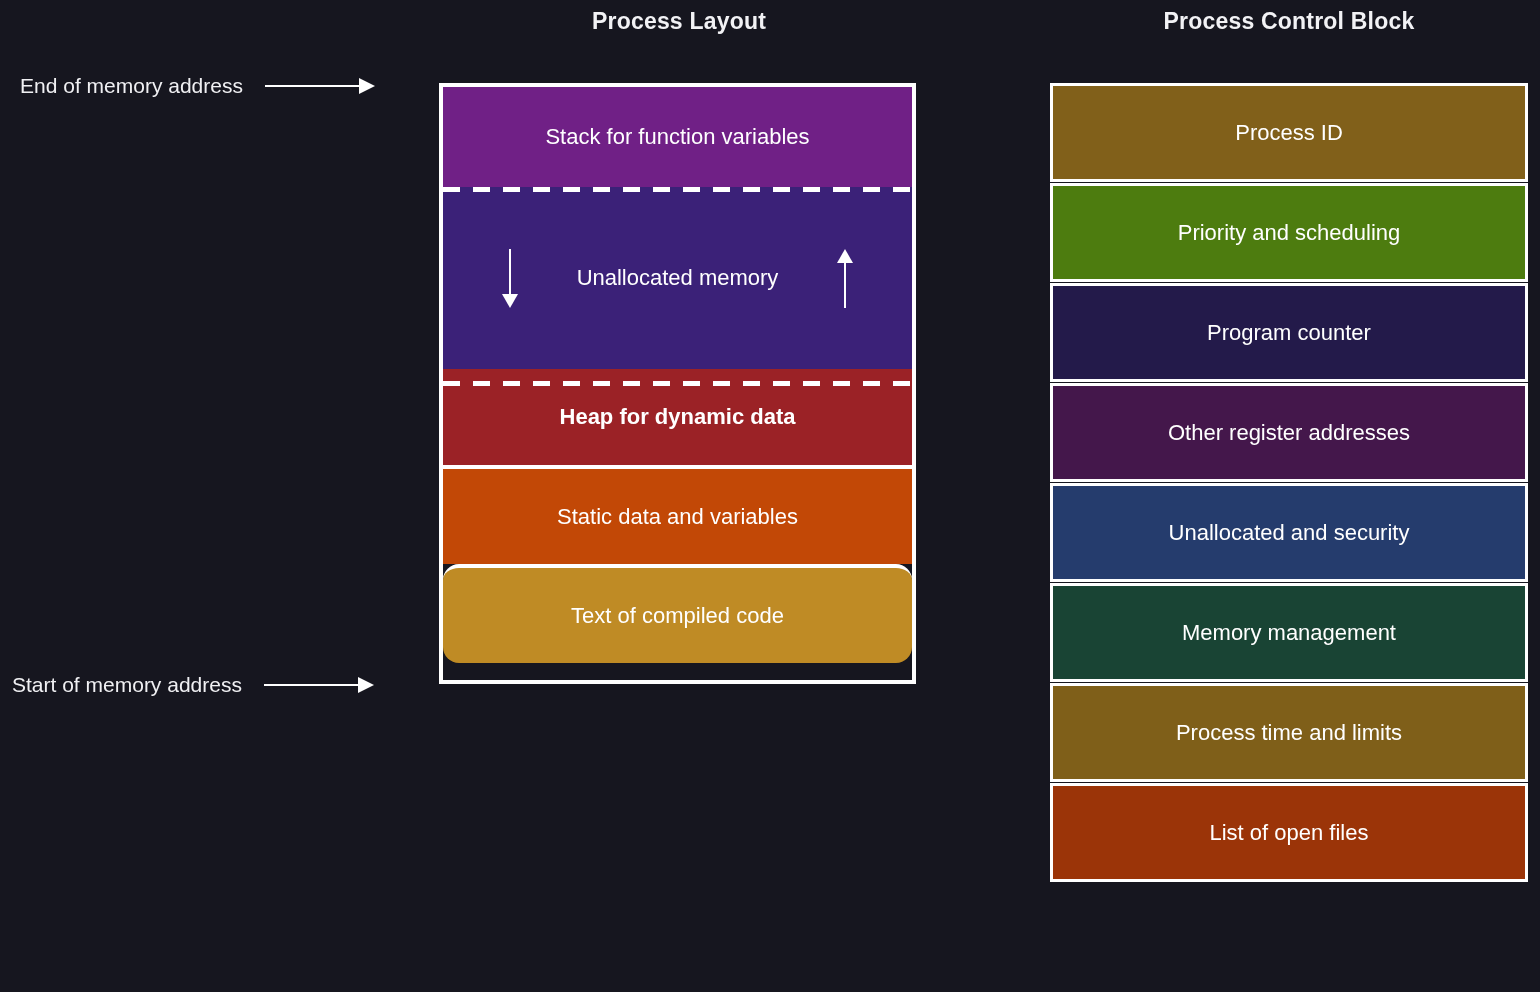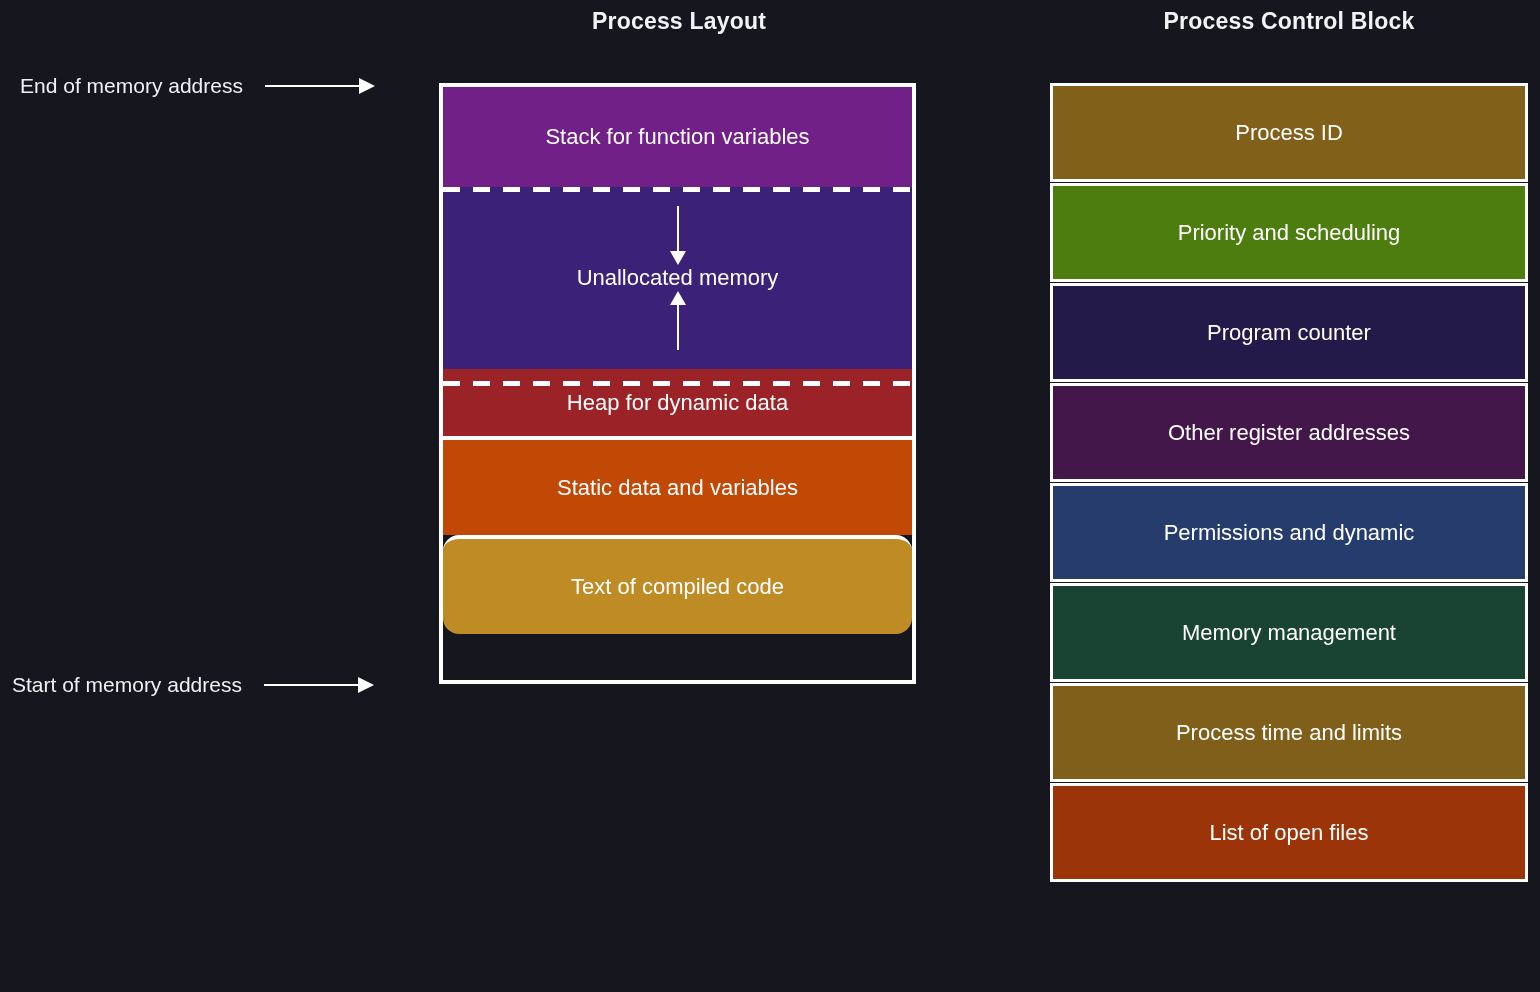--- a/index.html
+++ b/index.html
@@ -85,22 +85,22 @@
     color: #ffffff;
     box-sizing: border-box;
   }
   .mem-seg .seg-label {
     position: relative;
     z-index: 2;
     text-align: center;
   }
   
   #seg-stack       { height: 100px; }
-  #seg-unallocated { height: 182px; flex-direction: column; justify-content: center; }
-  #seg-heap        { height: 67px;  }
+  #seg-unallocated { height: 182px; flex-direction: row; justify-content: center; }
+  #seg-heap        { height: 96px; font-weight: bold;  }
   #seg-static      { height: 99px;  border-top: 4px solid #ffffff; }
   #seg-text        { height: 99px;  border-top: 4px solid #ffffff; }
 
   
   .dashed-sep {
     position: absolute;
     left: 0;
     right: 0;
     height: 5px;
     z-index: 3;
@@ -217,21 +217,21 @@
   <div class="pcb-row" style="background: #4d7c0f;">
     <span>Priority and scheduling</span>
   </div>
   <div class="pcb-row" style="background: rgb(35, 26, 74);">
     <span>Program counter</span>
   </div>
   <div class="pcb-row" style="background: rgb(68, 23, 75);">
     <span>Other register addresses</span>
   </div>
   <div class="pcb-row" style="background: rgb(37, 60, 109);">
-    <span>Permissions and dynamic</span>
+    <span>Unallocated and security</span>
   </div>
   <div class="pcb-row" style="background: rgb(25, 68, 52);">
     <span>Memory management</span>
   </div>
   <div class="pcb-row" style="background: rgb(127, 95, 25);">
     <span>Process time and limits</span>
   </div>
   <div class="pcb-row" style="background: rgb(155, 52, 8);">
     <span>List of open files</span>
   </div>

